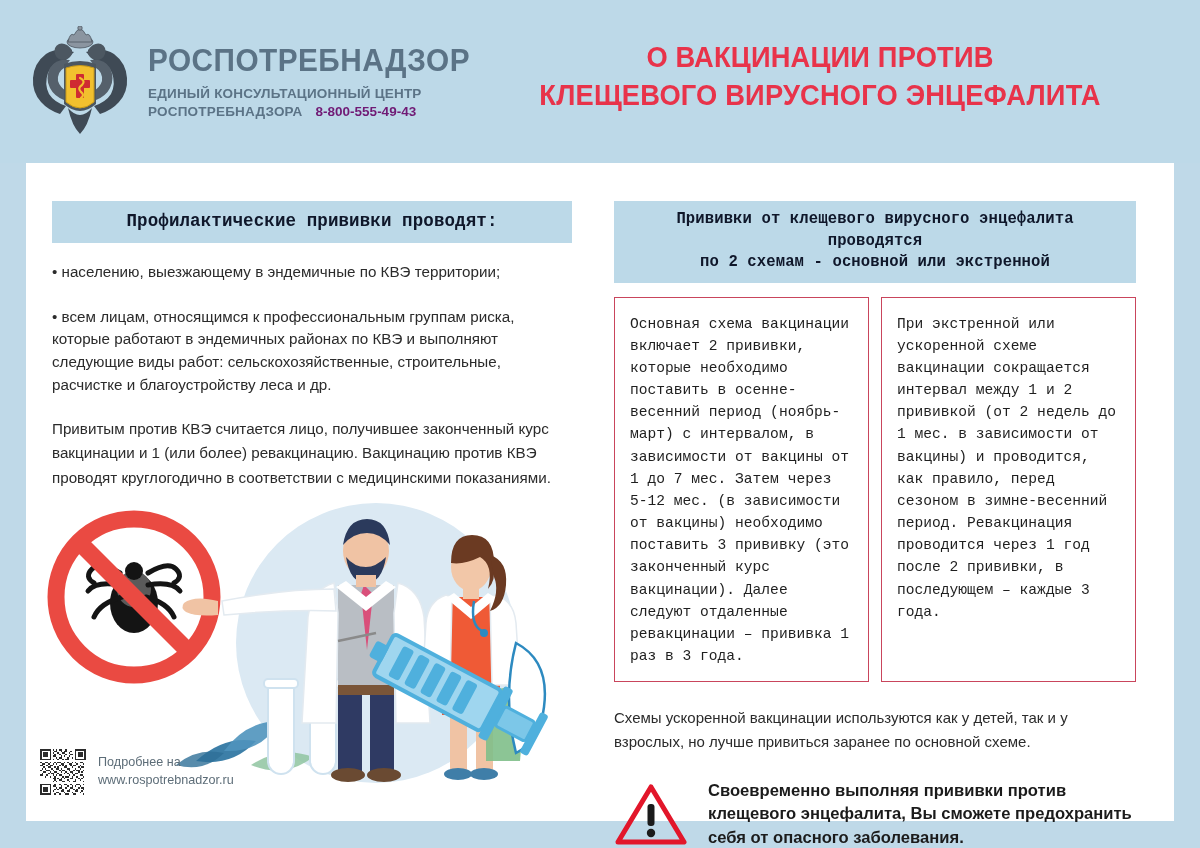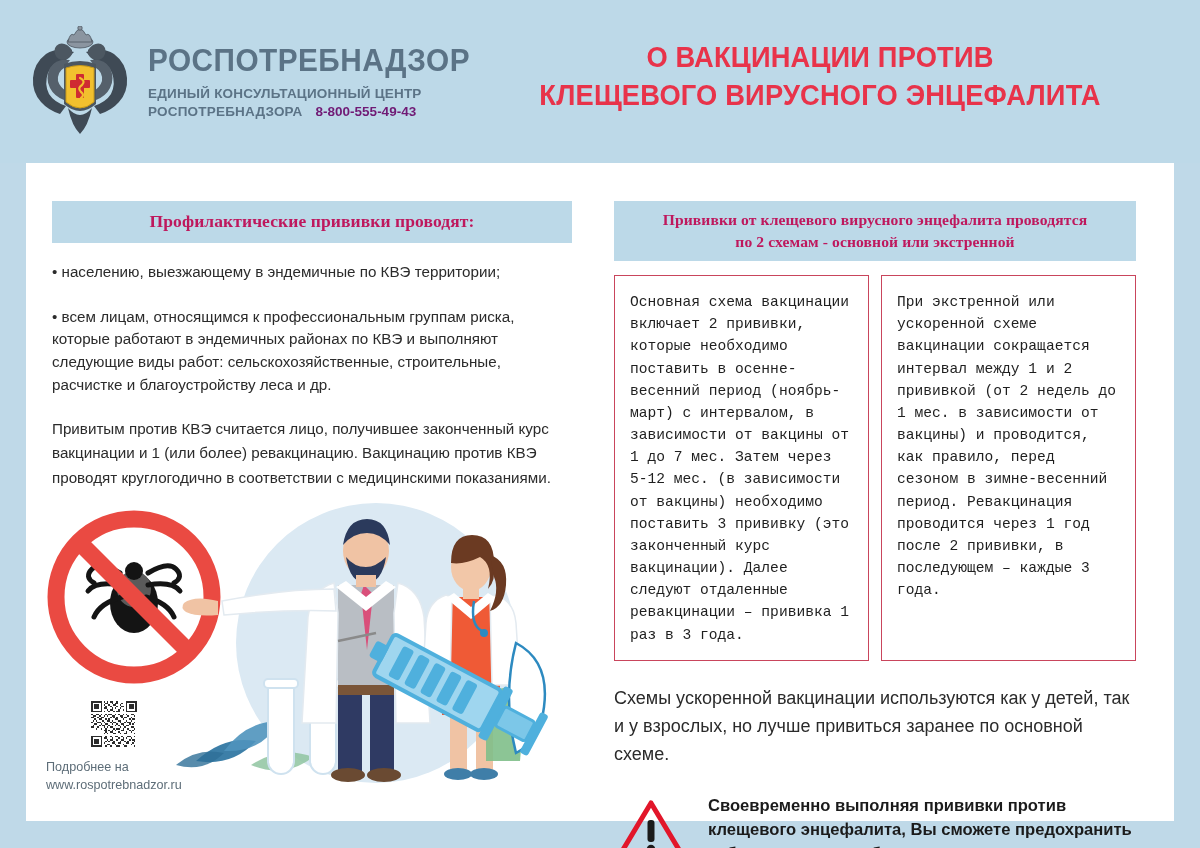--- a/index.html
+++ b/index.html
@@ -118,28 +118,28 @@
   .col-right {
     position: absolute;
     left: 588px;
     top: 38px;
     width: 522px;
   }
 
   
   .banner {
     background: #bcd9e8;
-    color: #be185d;
+    color: #0f172a;
     font-weight: 700;
     text-align: center;
     padding: 9px 10px 10px;
     font-size: 17.5px;
     line-height: 1.3;
     letter-spacing: 0.1px;
-    font-family: Liberation Serif, serif;
+    font-family: Liberation Mono, monospace;
   }
 
   .banner.small {
     font-size: 15.6px;
     padding: 8px 14px 9px;
     line-height: 1.38;
   }
 
   
   .bullets {
@@ -177,21 +177,21 @@
     color: #1f1f1f;
     font-size: 14.6px;
     line-height: 1.52;
     background: #fff;
     font-family: Liberation Mono, monospace;
   }
 
   .note {
     margin-top: 24px;
     color: #2b2b2b;
-    font-size: 18px;
+    font-size: 15px;
     line-height: 1.55;
   }
 
   .bluebox {
     margin-top: 20px;
     background: #bcd9e8;
     color: #e04257;
     padding: 13px 16px 14px 20px;
     font-size: 14.8px;
     line-height: 1.5;
@@ -220,26 +220,25 @@
     position: absolute;
     left: 20px;
     top: 330px;
     width: 530px;
     height: 290px;
   }
 
   
   .qr-block {
     position: absolute;
-    left: 20px;
+    left: 14px;
     bottom: 26px;
     display: flex;
     align-items: center;
     gap: 12px;
-    flex-direction: column;
   }
 
   .qr-code { width: 46px; height: 46px; flex: 0 0 auto; }
 
   .qr-text {
     color: #5d6d78;
     font-size: 12.6px;
     line-height: 1.42;
   }
 </style>

